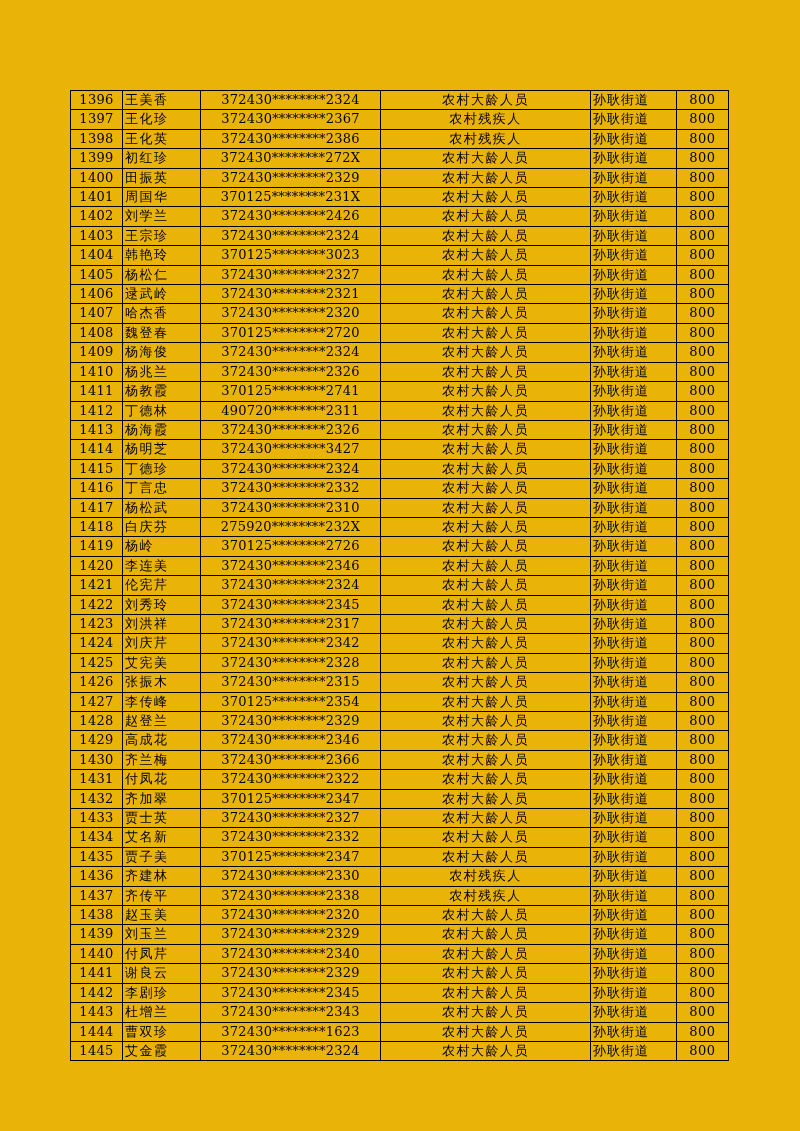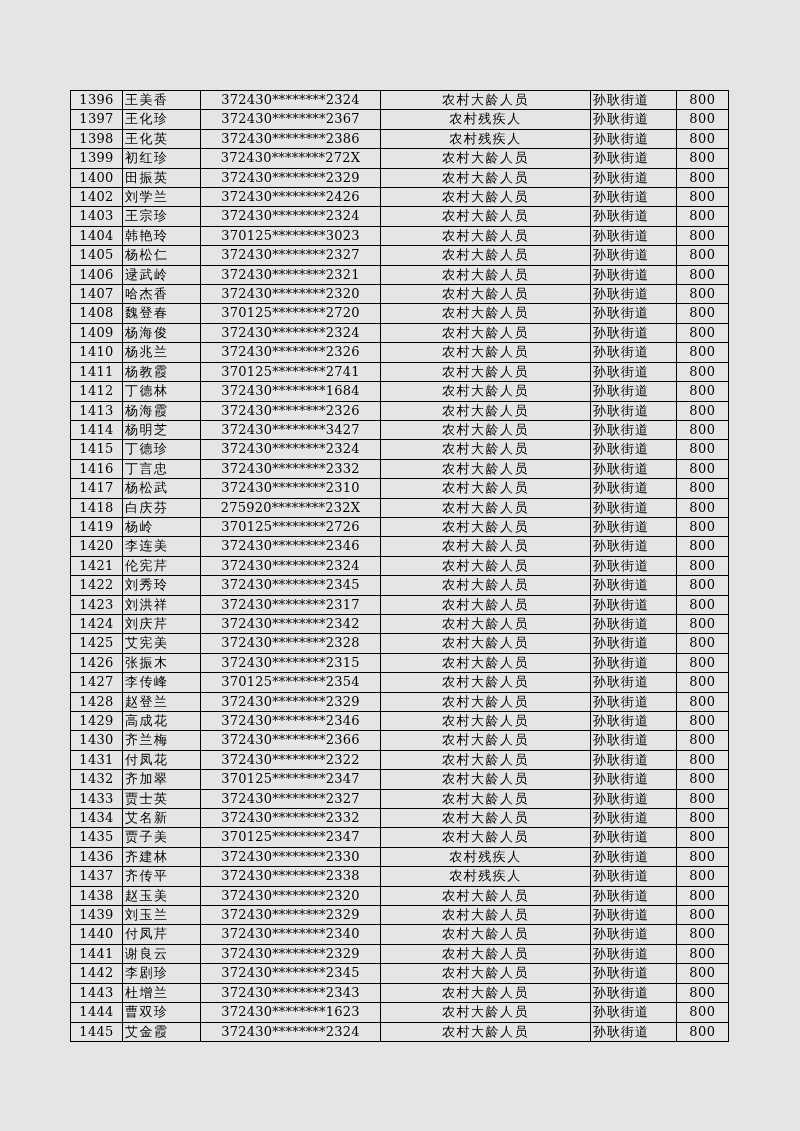--- a/index.html
+++ b/index.html
@@ -15,21 +15,21 @@
     color: #000000;
     position: relative;
     overflow: hidden;
   }
   .page {
     position: absolute;
     left: 0;
     top: 0;
     width: 800px;
     height: 1131px;
-    background: #e5e5e5;
+    background: #eab308;
   }
   .table-wrap {
     position: absolute;
     left: 70px;
     top: 90px;
     width: 658px;
   }
   table.roster {
     border-collapse: collapse;
     table-layout: fixed;
@@ -110,20 +110,28 @@
           </tr>
           <tr>
             <td class="seq">1400</td>
             <td class="name">田振英</td>
             <td class="id">372430********2329</td>
             <td class="cat">农村大龄人员</td>
             <td class="area">孙耿街道</td>
             <td class="amt">800</td>
           </tr>
           <tr>
+            <td class="seq">1401</td>
+            <td class="name">周国华</td>
+            <td class="id">370125********231X</td>
+            <td class="cat">农村大龄人员</td>
+            <td class="area">孙耿街道</td>
+            <td class="amt">800</td>
+          </tr>
+          <tr>
             <td class="seq">1402</td>
             <td class="name">刘学兰</td>
             <td class="id">372430********2426</td>
             <td class="cat">农村大龄人员</td>
             <td class="area">孙耿街道</td>
             <td class="amt">800</td>
           </tr>
           <tr>
             <td class="seq">1403</td>
             <td class="name">王宗珍</td>
@@ -192,21 +200,21 @@
             <td class="seq">1411</td>
             <td class="name">杨教霞</td>
             <td class="id">370125********2741</td>
             <td class="cat">农村大龄人员</td>
             <td class="area">孙耿街道</td>
             <td class="amt">800</td>
           </tr>
           <tr>
             <td class="seq">1412</td>
             <td class="name">丁德林</td>
-            <td class="id">372430********1684</td>
+            <td class="id">490720********2311</td>
             <td class="cat">农村大龄人员</td>
             <td class="area">孙耿街道</td>
             <td class="amt">800</td>
           </tr>
           <tr>
             <td class="seq">1413</td>
             <td class="name">杨海霞</td>
             <td class="id">372430********2326</td>
             <td class="cat">农村大龄人员</td>
             <td class="area">孙耿街道</td>

